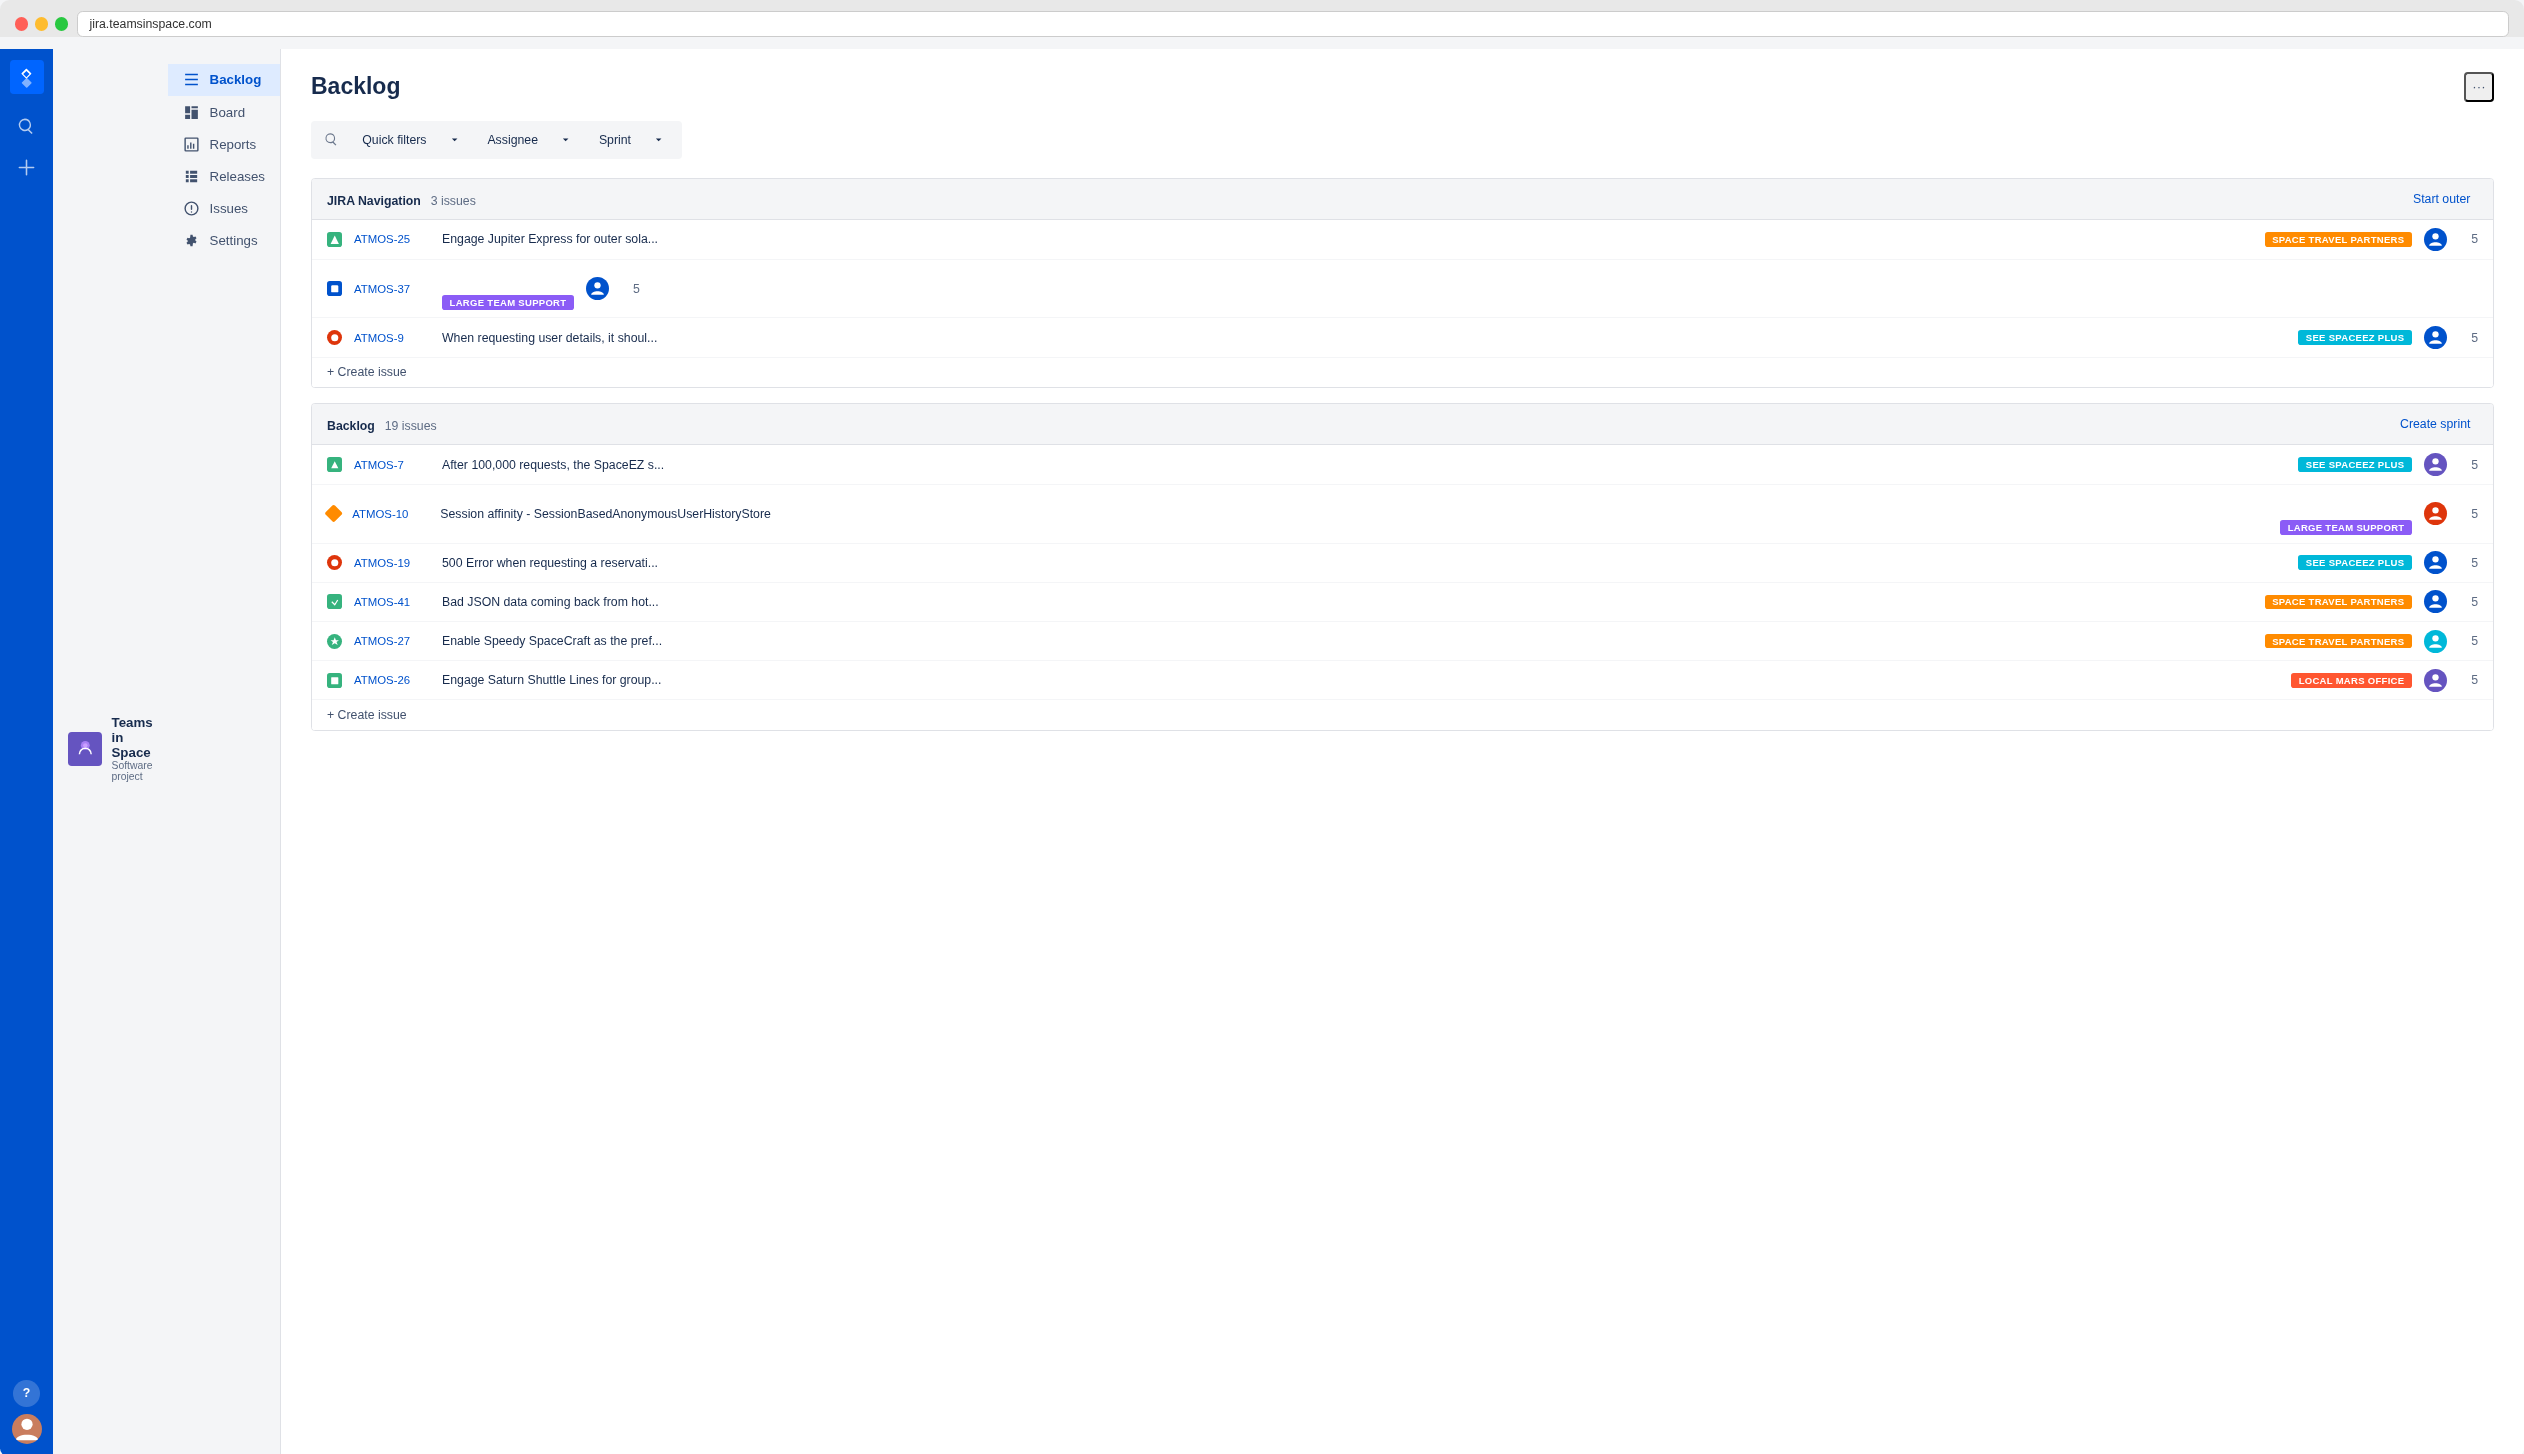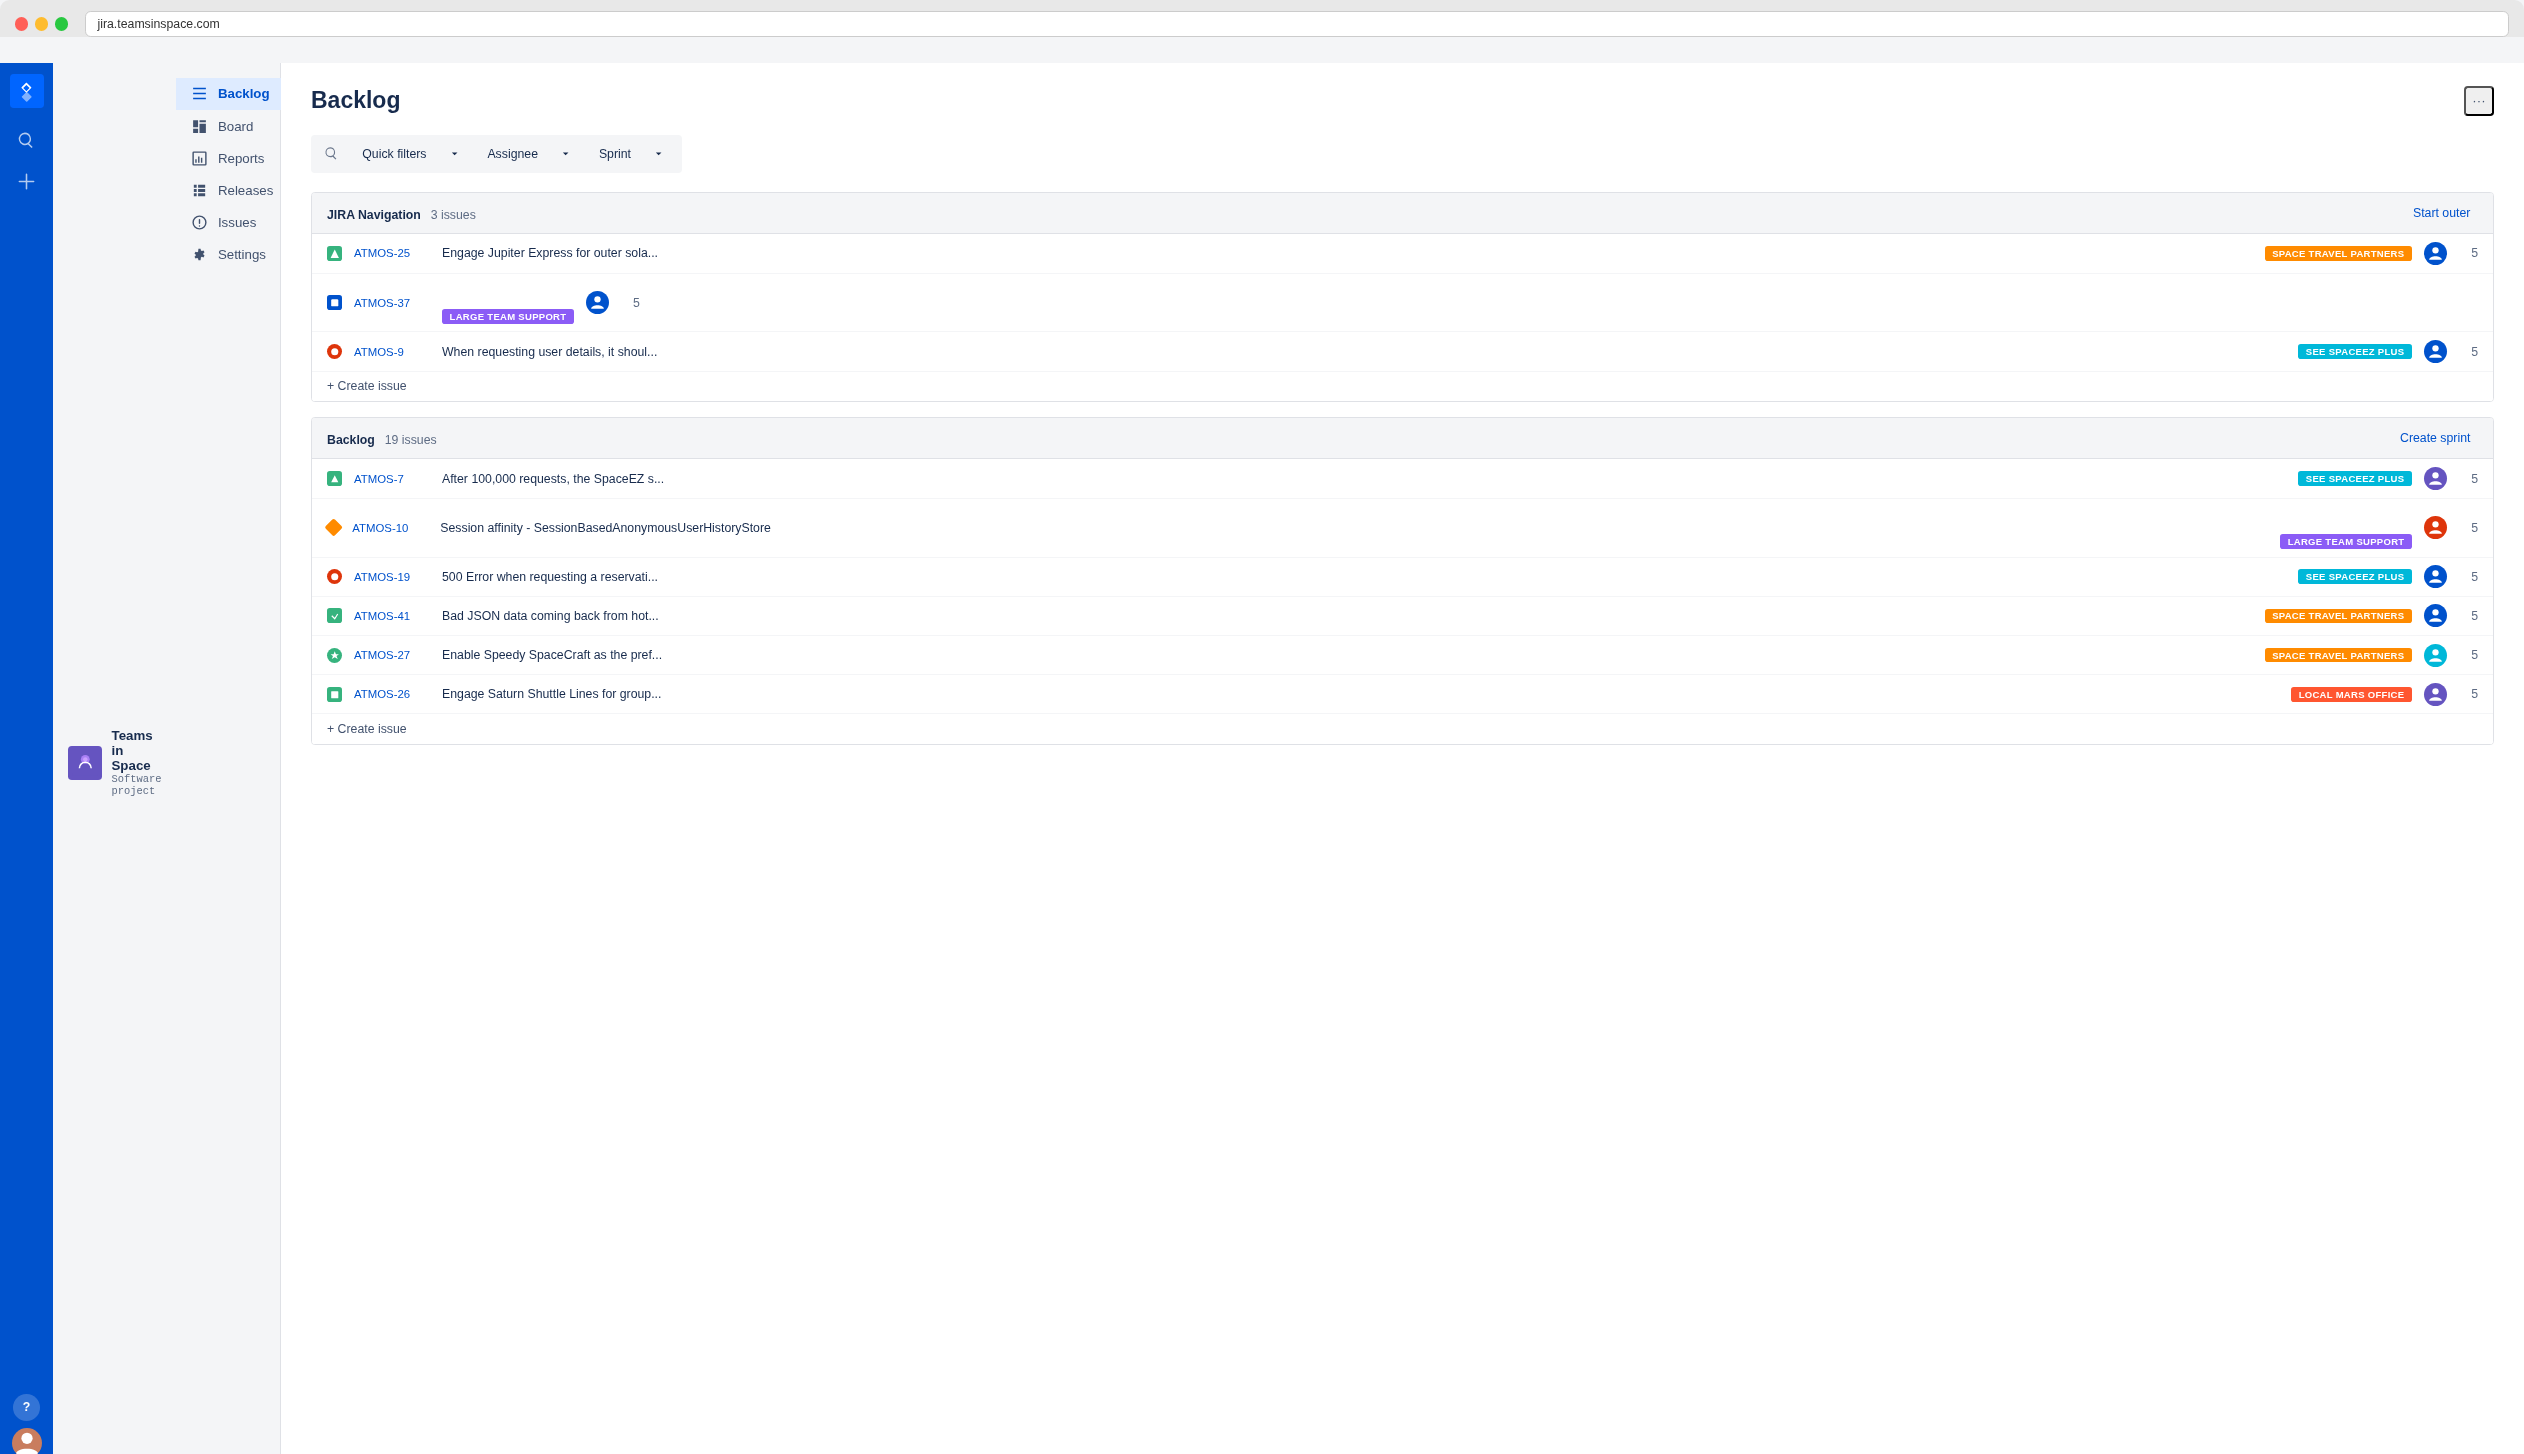--- a/index.html
+++ b/index.html
@@ -5,21 +5,21 @@
     * { box-sizing: border-box; margin: 0; padding: 0; }
     body { font-family: -apple-system, BlinkMacSystemFont, 'Segoe UI', Arial, sans-serif; background: #f4f5f7; }
 
     
     .browser-chrome {
       background: #e8e8e8;
       padding: 11.4px 15px 0;
       border-radius: 9.5px 9.5px 0 0;
     }
     .browser-top {
-      display: flex; align-items: center; gap: 17px; margin-bottom: 26px;
+      display: flex; align-items: center; gap: 9px; margin-bottom: 12px;
     }
     .traffic-lights { display: flex; gap: 6.6px; }
     .traffic-light { width: 13.3px; height: 13.3px; border-radius: 50%; }
     .tl-red { background: #ff5f57; }
     .tl-yellow { background: #febc2e; }
     .tl-green { background: #28c840; }
     .address-bar {
       flex: 1; background: white; border-radius: 5.7px; padding: 4.7px 11.4px;
       font-size: 12.3px; color: #333; border: 0.9px solid #ccc;
     }
@@ -66,21 +66,21 @@
     .project-header {
       display: flex; align-items: center; gap: 9.5px; padding: 7.6px 15px 15px;
     }
     .project-avatar {
       width: 34px; height: 34px; border-radius: 3.8px; overflow: hidden; flex-shrink: 0;
       background: #6554c0; display: flex; align-items: center; justify-content: center;
     }
     .project-avatar svg { width: 26.6px; height: 26.6px; }
     .project-info { display: flex; flex-direction: column; }
     .project-name { font-size: 13.3px; font-weight: 600; color: #172b4d; }
-    .project-type { font-size: 10.4px; color: #5e6c84; font-family: Liberation Mono, monospace; }
+    .project-type { font-size: 10.4px; color: #5e6c84; }
 
     .sidebar-nav { display: flex; flex-direction: column; }
     .sidebar-item {
       display: flex; align-items: center; gap: 9.5px; padding: 7.6px 15px;
       font-size: 13.3px; color: #42526e; cursor: pointer; border-radius: 0;
       transition: background 0.15s;
     }
     .sidebar-item.active { background: #deebff; color: #0052cc; font-weight: 600; }
     .sidebar-item svg { width: 17px; height: 17px; flex-shrink: 0; }
 

